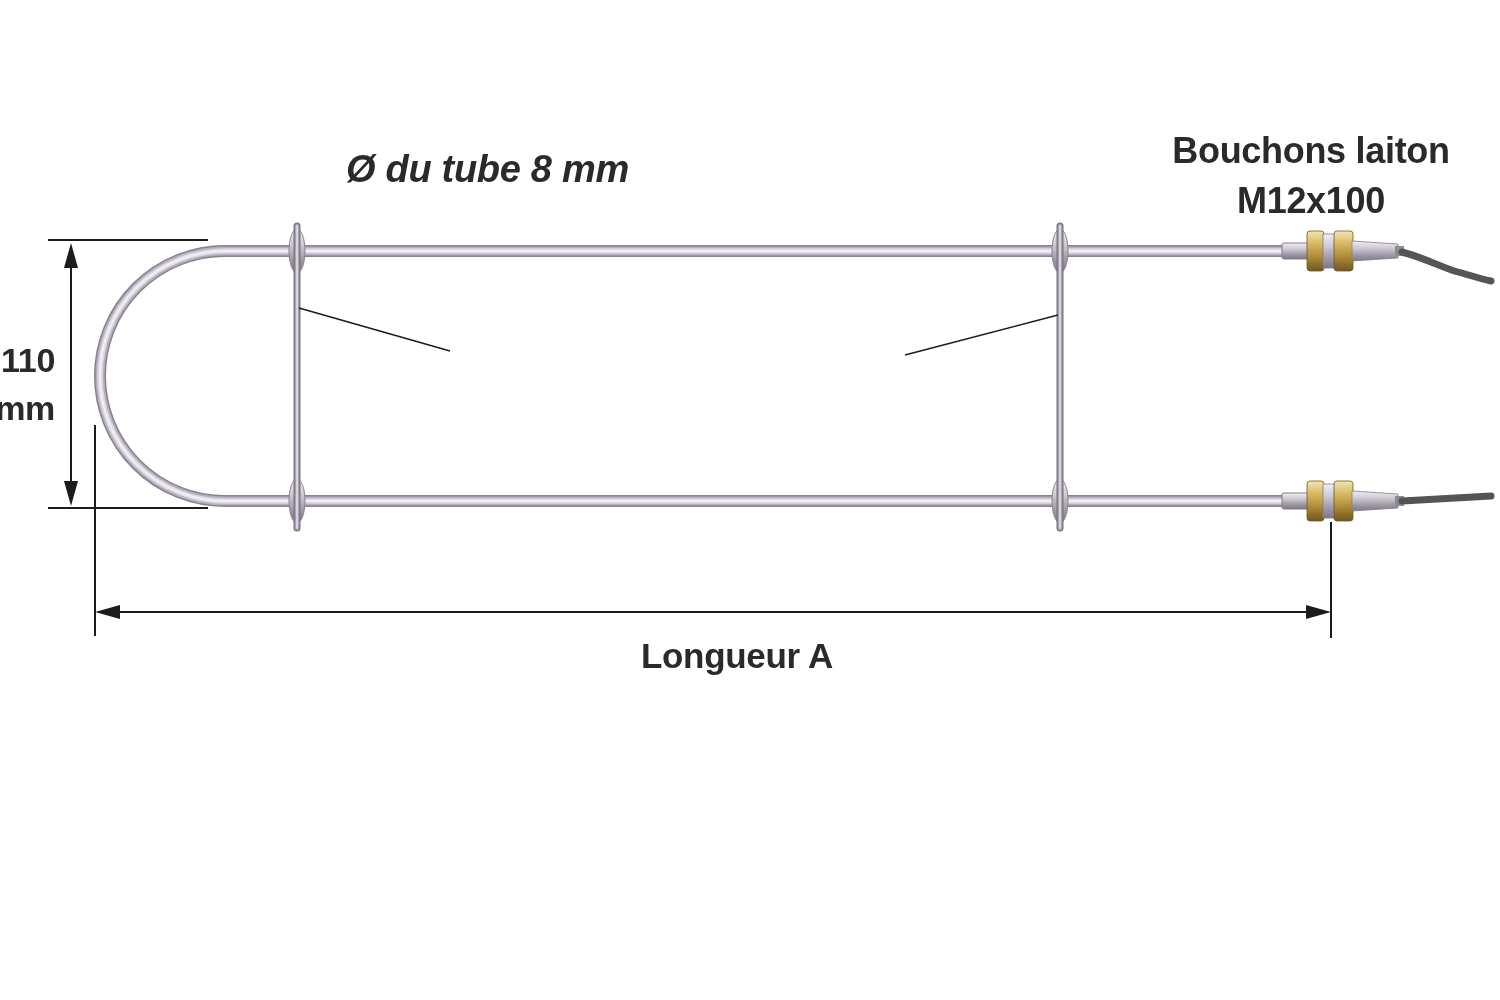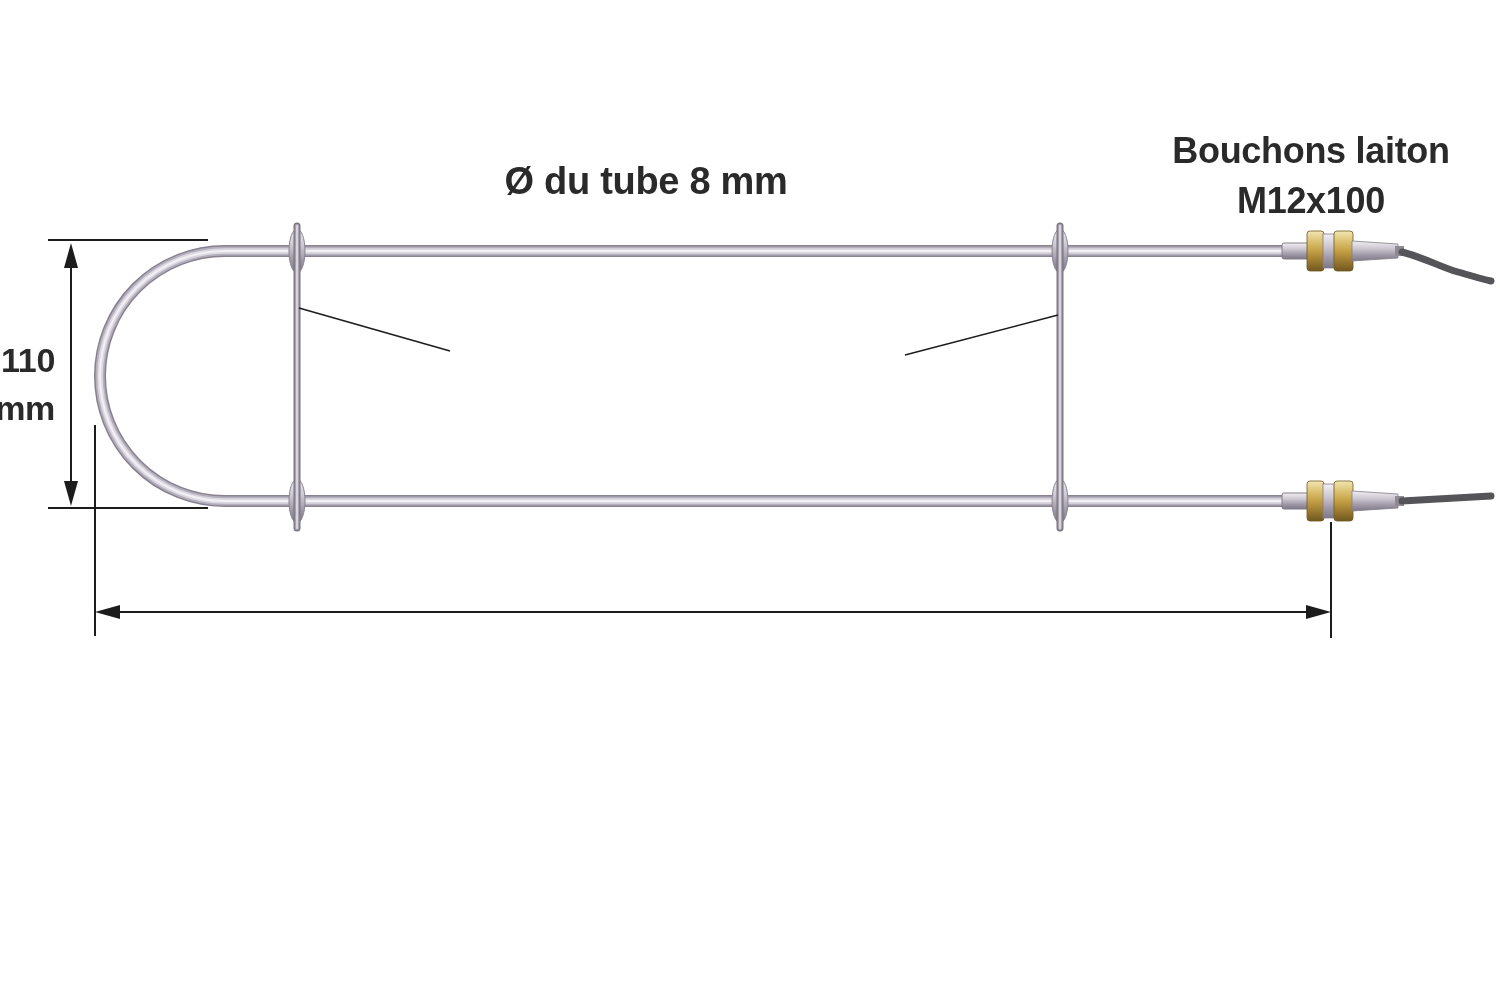--- a/index.html
+++ b/index.html
@@ -9,21 +9,21 @@
   body{
     width:1500px;height:1000px;position:relative;overflow:hidden;
     background:var(--bg);
     font-family:"Liberation Sans", sans-serif;
   }
   .stage{position:absolute;inset:0;}
   .lbl{
     position:absolute;color:var(--text);font-weight:700;
     white-space:pre-line;letter-spacing:-0.3px;
   }
-  .lbl-title{left:346px;top:160px;width:600px;text-align:center;font-size:38px;}
+  .lbl-title{left:346px;top:148px;width:600px;text-align:left;font-size:38px;font-style:italic;}
   .lbl-caps{left:1116px;top:126px;width:390px;text-align:center;font-size:36px;line-height:50px;}
   .lbl-height{left:-40px;top:336px;width:95px;text-align:right;font-size:34px;line-height:48px;}
   .lbl-mid{left:356px;top:370px;width:700px;text-align:center;font-size:32px;}
   .lbl-length{left:587px;top:636px;width:300px;text-align:center;font-size:35px;}
   svg{position:absolute;left:0;top:0;}
 </style>
 </head>
 <body>
 
 <div class="stage">
@@ -112,13 +112,14 @@
       <rect x="1395" y="496" width="9" height="10" fill="#8d8a92"></rect>
       <path d="M 1402 501 L 1491 496" fill="none" stroke="#555458" stroke-width="7" stroke-linecap="round"></path>
     </g>
   </svg>
 
   <div class="lbl lbl-title">Ø du tube 8 mm</div>
   <div class="lbl lbl-caps">Bouchons laiton
 M12x100</div>
   <div class="lbl lbl-height">110
 mm</div>
+  <div class="lbl lbl-length">Longueur A</div>
 </div>
 
 </body></html>

